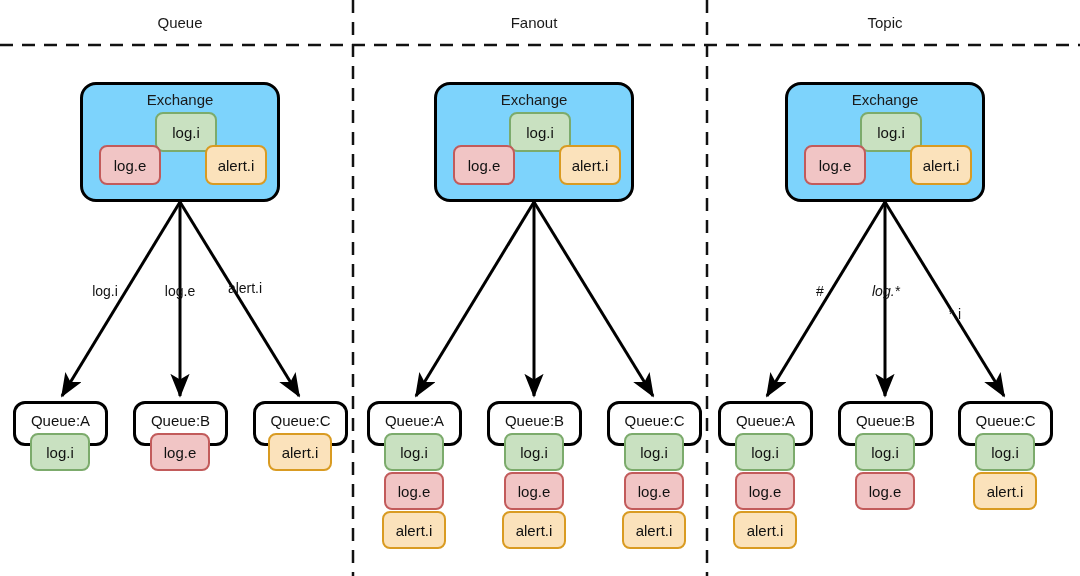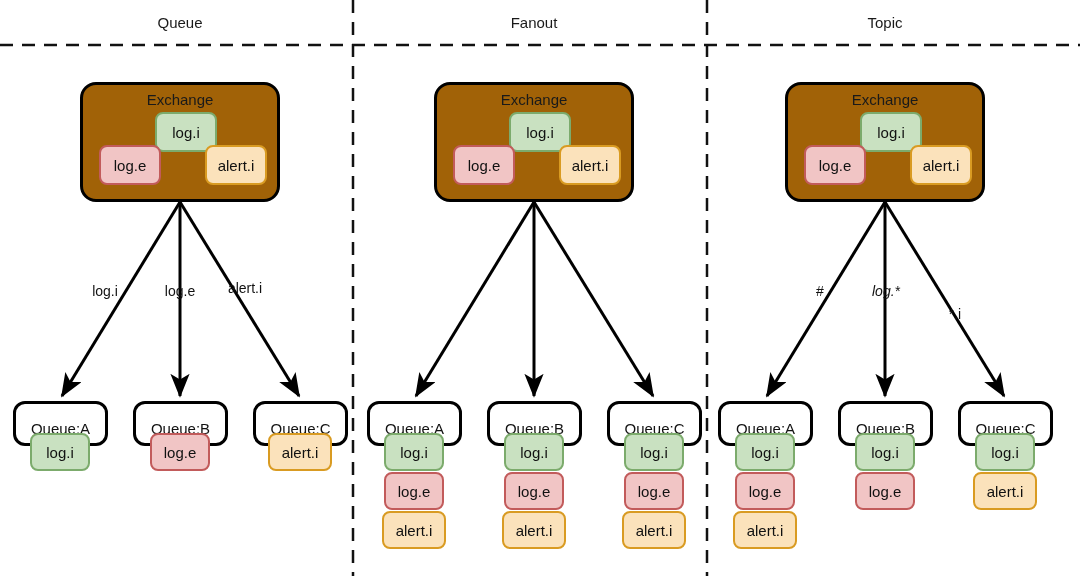--- a/index.html
+++ b/index.html
@@ -30,21 +30,21 @@
     text-align: center;
     font-size: 15px;
     color: #1a1a1a;
     white-space: nowrap;
   }
   .exchange-box {
     position: absolute;
     box-sizing: border-box;
     border: 3.5px solid #000000;
     border-radius: 16px;
-    background: #a16207;
+    background: #7dd3fc;
   }
   .exchange-label {
     position: absolute;
     width: 100%;
     top: 6px;
     left: 0;
     text-align: center;
     font-size: 15px;
     color: #1a1a1a;
   }
@@ -73,21 +73,20 @@
   }
   .queue-label {
     position: absolute;
     width: 100%;
     top: 8px;
     left: 0;
     text-align: center;
     font-size: 15px;
     color: #111111;
     white-space: nowrap;
-    margin-top: 8px;
   }
   .edge-label {
     position: absolute;
     font-size: 14px;
     color: #111111;
     white-space: nowrap;
     text-align: center;
   }
   .queue-tag {
     position: absolute;

